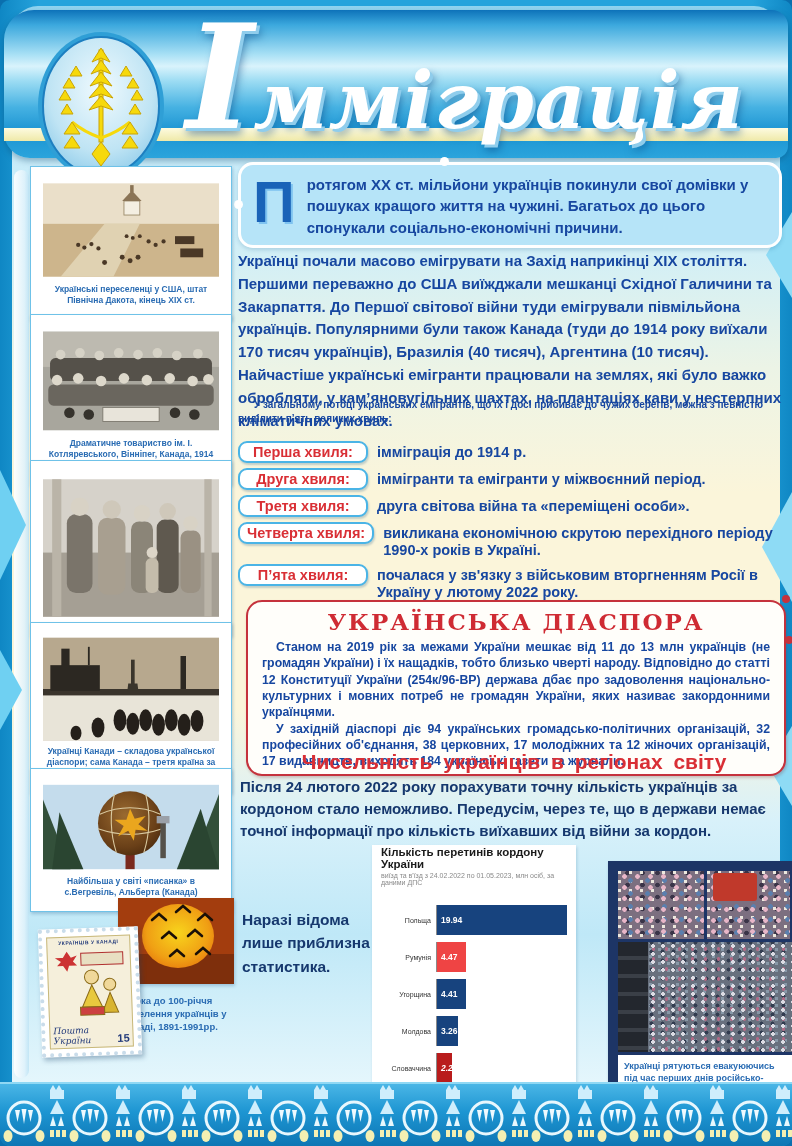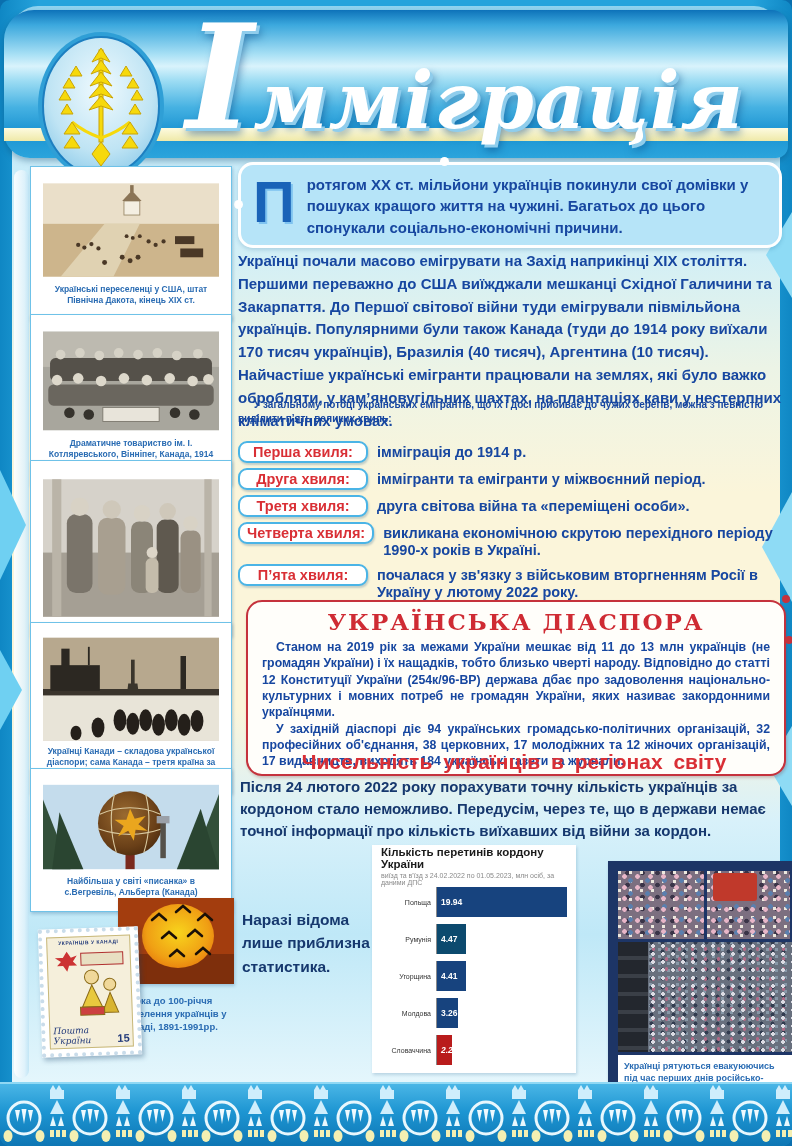--- a/index.html
+++ b/index.html
@@ -90,21 +90,21 @@
   .stamp-script{font-family:"DejaVu Serif",serif;font-style:italic;font-size:9px;color:#223a7a;}
   .stamp-value{font-size:11px;font-weight:bold;color:#223a7a;}
   .stamp-cap{position:absolute;left:122px;top:995px;width:114px;z-index:5;
     color:#2a6cb3;font-weight:bold;font-size:9.5px;line-height:1.35;}
 
   
   .chart{position:absolute;left:372px;top:845px;width:204px;box-sizing:border-box;z-index:5;
     background:#fff;padding:1px 9px 8px;box-shadow:1px 2px 3px rgba(20,80,130,.2);}
   .chart-title{font-size:11.5px;font-weight:bold;color:#1a1a1a;}
   .chart-sub{font-size:7px;color:#8a8a8a;margin-top:2px;}
-  .chart-plot{margin-top:1px;}
+  .chart-plot{margin-top:19px;}
   .chart-row{display:flex;align-items:center;margin-bottom:7px;}
   .chart-row:last-child{margin-bottom:0;}
   .chart-lab{width:50px;font-size:7px;color:#333;text-align:right;padding-right:5px;flex:0 0 auto;}
   .chart-track{flex:1;border-left:1.5px solid #8a8a8a;height:30px;position:relative;}
   .chart-bar{height:30px;background:#17437e;display:flex;align-items:center;box-sizing:border-box;
     color:#fff;font-weight:bold;font-size:8.5px;padding-left:4px;}
 
   
   .collage{position:absolute;left:608px;top:845px;width:197px;z-index:5;background:#1d3566;padding:10px;
     box-sizing:border-box;box-shadow:1px 2px 3px rgba(20,80,130,.3);margin-top:16px;}
@@ -433,21 +433,21 @@
     <div class="chart-plot">
         <div class="chart-row">
           <div class="chart-lab">Польща</div>
           <div class="chart-track">
             <div class="chart-bar" style="width: 99.7%; background: rgb(23, 67, 126);">19.94</div>
           </div>
         </div>
         <div class="chart-row">
           <div class="chart-lab">Румунія</div>
           <div class="chart-track">
-            <div class="chart-bar" style="width: 22.35%; background: #0c4a6e;">4.47</div>
+            <div class="chart-bar" style="width: 22.35%; background: #ef4444;">4.47</div>
           </div>
         </div>
         <div class="chart-row">
           <div class="chart-lab">Угорщина</div>
           <div class="chart-track">
             <div class="chart-bar" style="width: 22.05%; background: rgb(23, 67, 126);">4.41</div>
           </div>
         </div>
         <div class="chart-row">
           <div class="chart-lab">Молдова</div>

